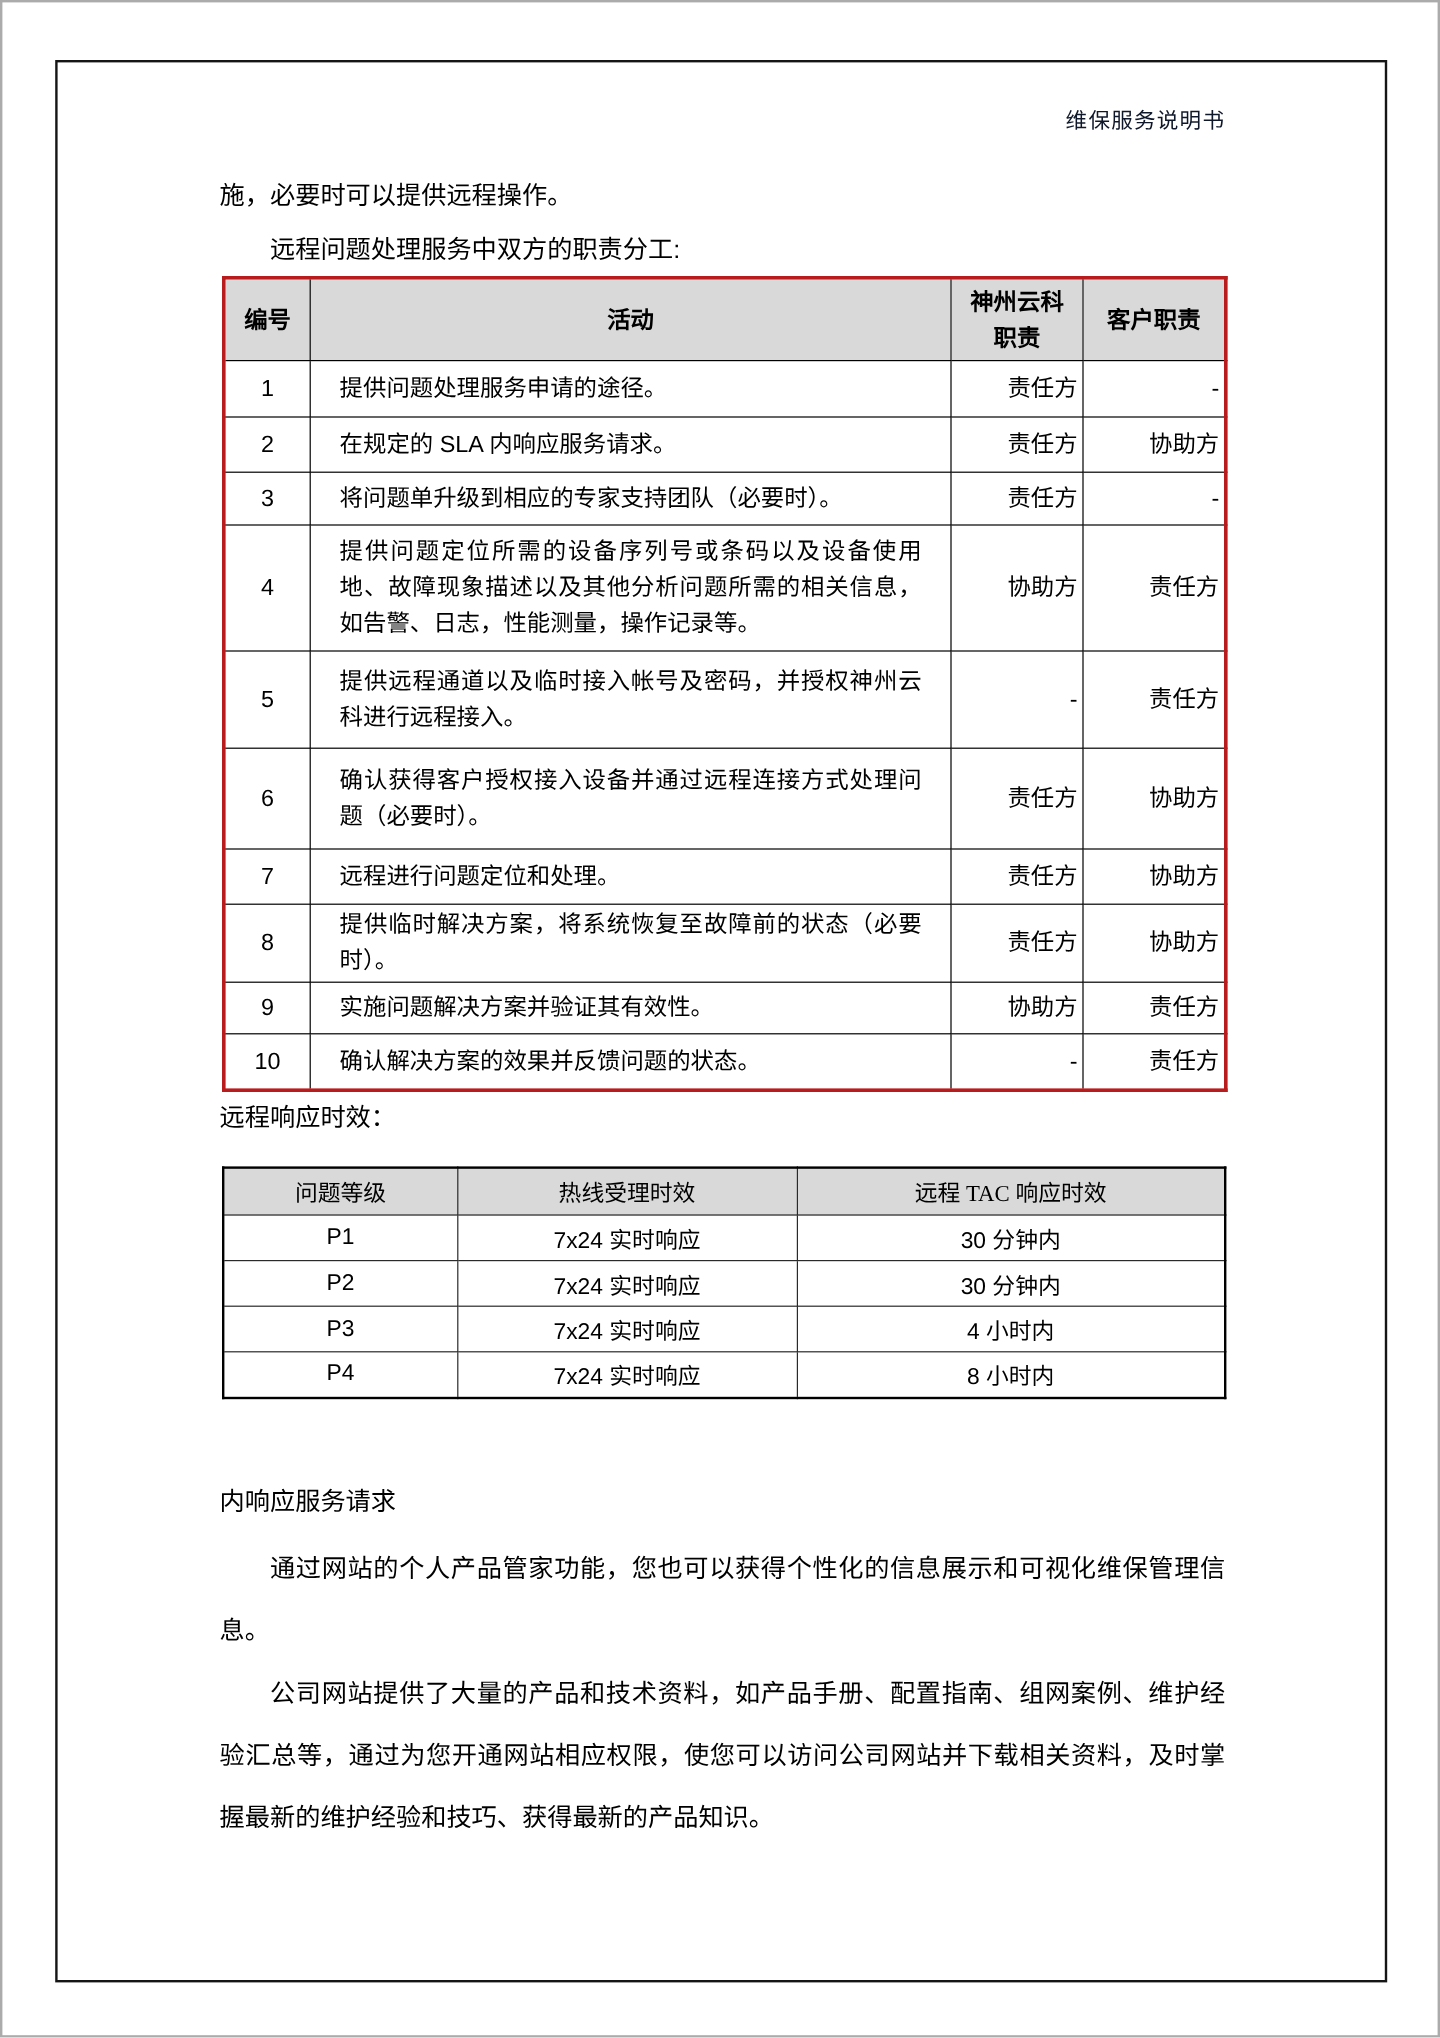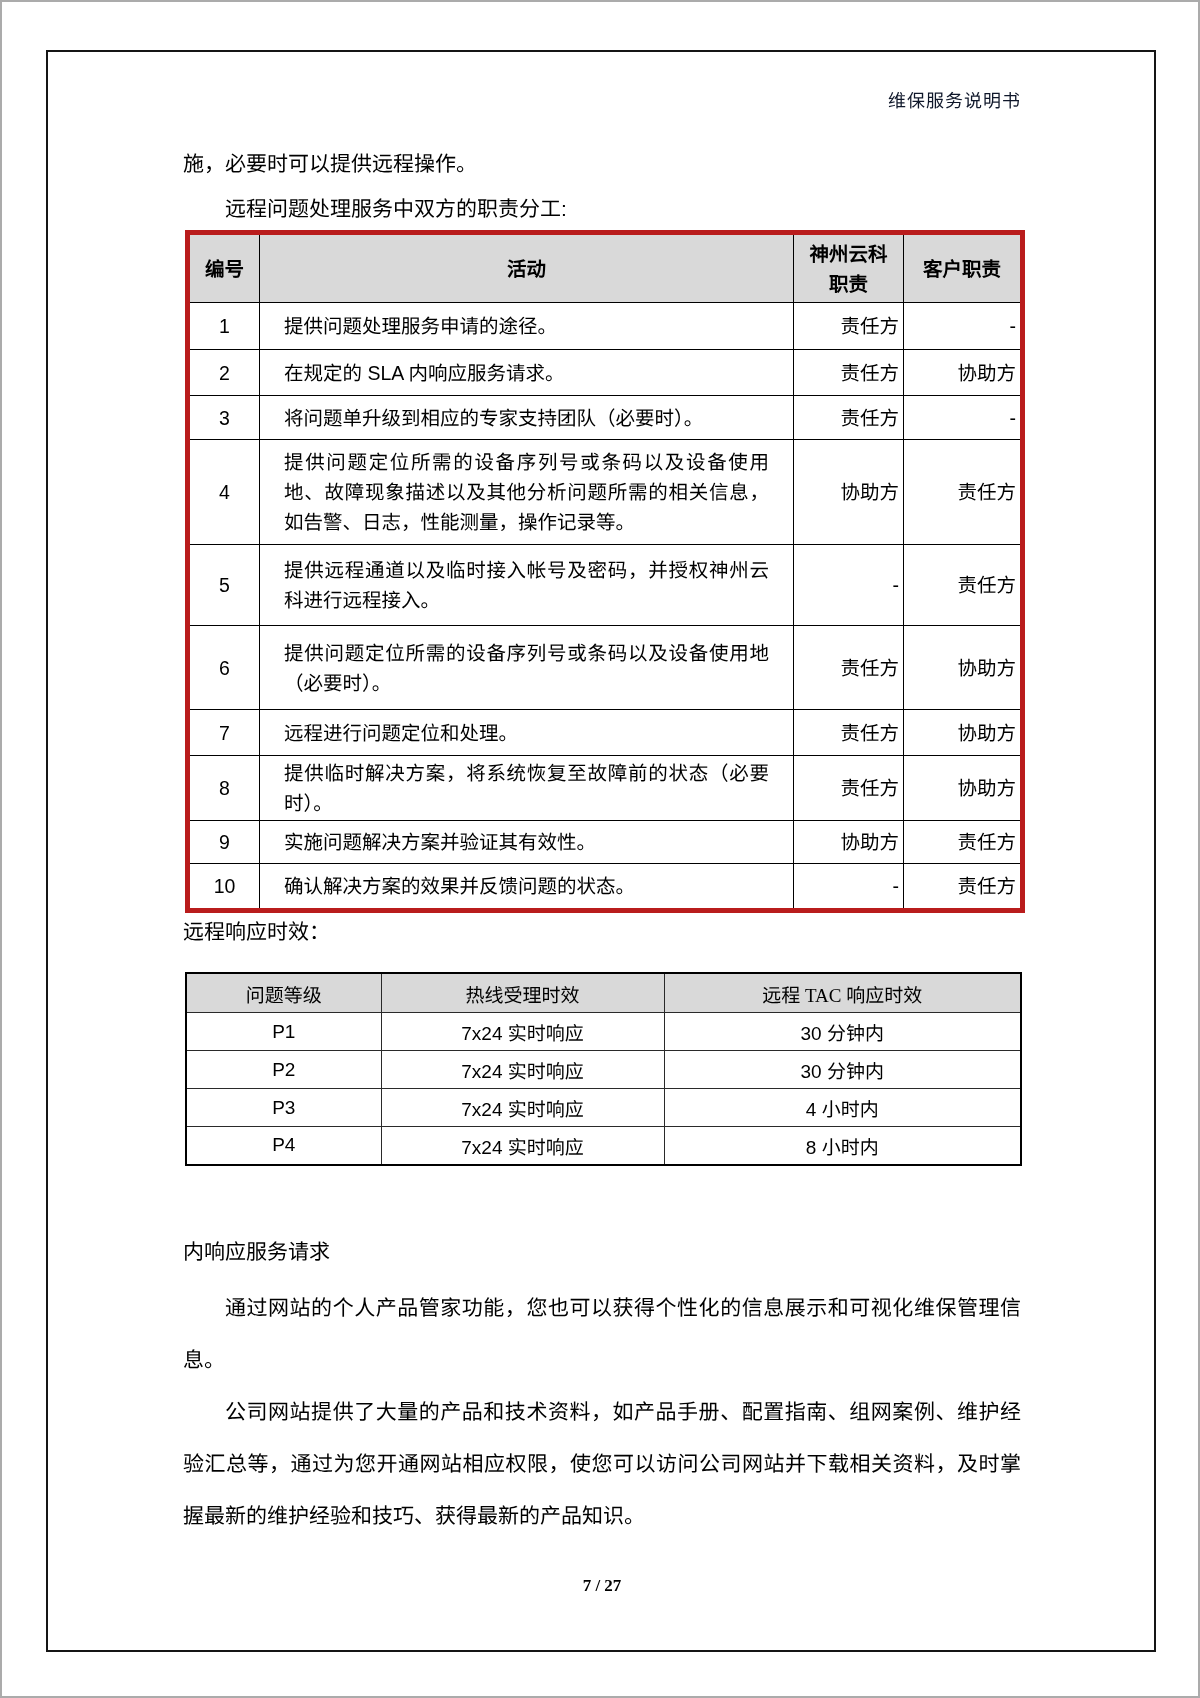--- a/index.html
+++ b/index.html
@@ -36,21 +36,21 @@
   }
   .intro2{
     position:absolute;top:193px;left:0;margin:0;
     padding-left:42px;
     font-size:21px;line-height:28px;
   }
   
   table{border-collapse:collapse;table-layout:fixed;}
   .t1{
     position:absolute;top:228px;left:2px;width:835px;
-    border:5px solid #b91c1c;
+    border:3px solid #b91c1c;
   }
   .t1 th,.t1 td{
     border:1.5px solid #000;
     font-size:19.5px;
     vertical-align:middle;
     overflow:hidden;
   }
   .t1 thead th{
     background:#d9d9d9;
     font-weight:bold;
@@ -176,21 +176,21 @@
             <td>责任方</td>
           </tr>
           <tr>
             <td>5</td>
             <td>提供远程通道以及临时接入帐号及密码，并授权神州云科进行远程接入。</td>
             <td>-</td>
             <td>责任方</td>
           </tr>
           <tr>
             <td>6</td>
-            <td>提供问题定位所需的设备序列号或条码以及设备使用地（必要时）。</td>
+            <td>确认获得客户授权接入设备并通过远程连接方式处理问题（必要时）。</td>
             <td>责任方</td>
             <td>协助方</td>
           </tr>
           <tr>
             <td>7</td>
             <td>远程进行问题定位和处理。</td>
             <td>责任方</td>
             <td>协助方</td>
           </tr>
           <tr>
@@ -253,16 +253,15 @@
         </tbody>
     </table>
 
     <h2 class="online-heading">内响应服务请求</h2>
 
     <div class="paras">
       <p>通过网站的个人产品管家功能，您也可以获得个性化的信息展示和可视化维保管理信息。</p>
       <p>公司网站提供了大量的产品和技术资料，如产品手册、配置指南、组网案例、维护经验汇总等，通过为您开通网站相应权限，使您可以访问公司网站并下载相关资料，及时掌握最新的维护经验和技巧、获得最新的产品知识。</p>
     </div>
 
-    <div class="page-footer">7 / 27</div>
 
   </div>
 </div>
 
 </body></html>

